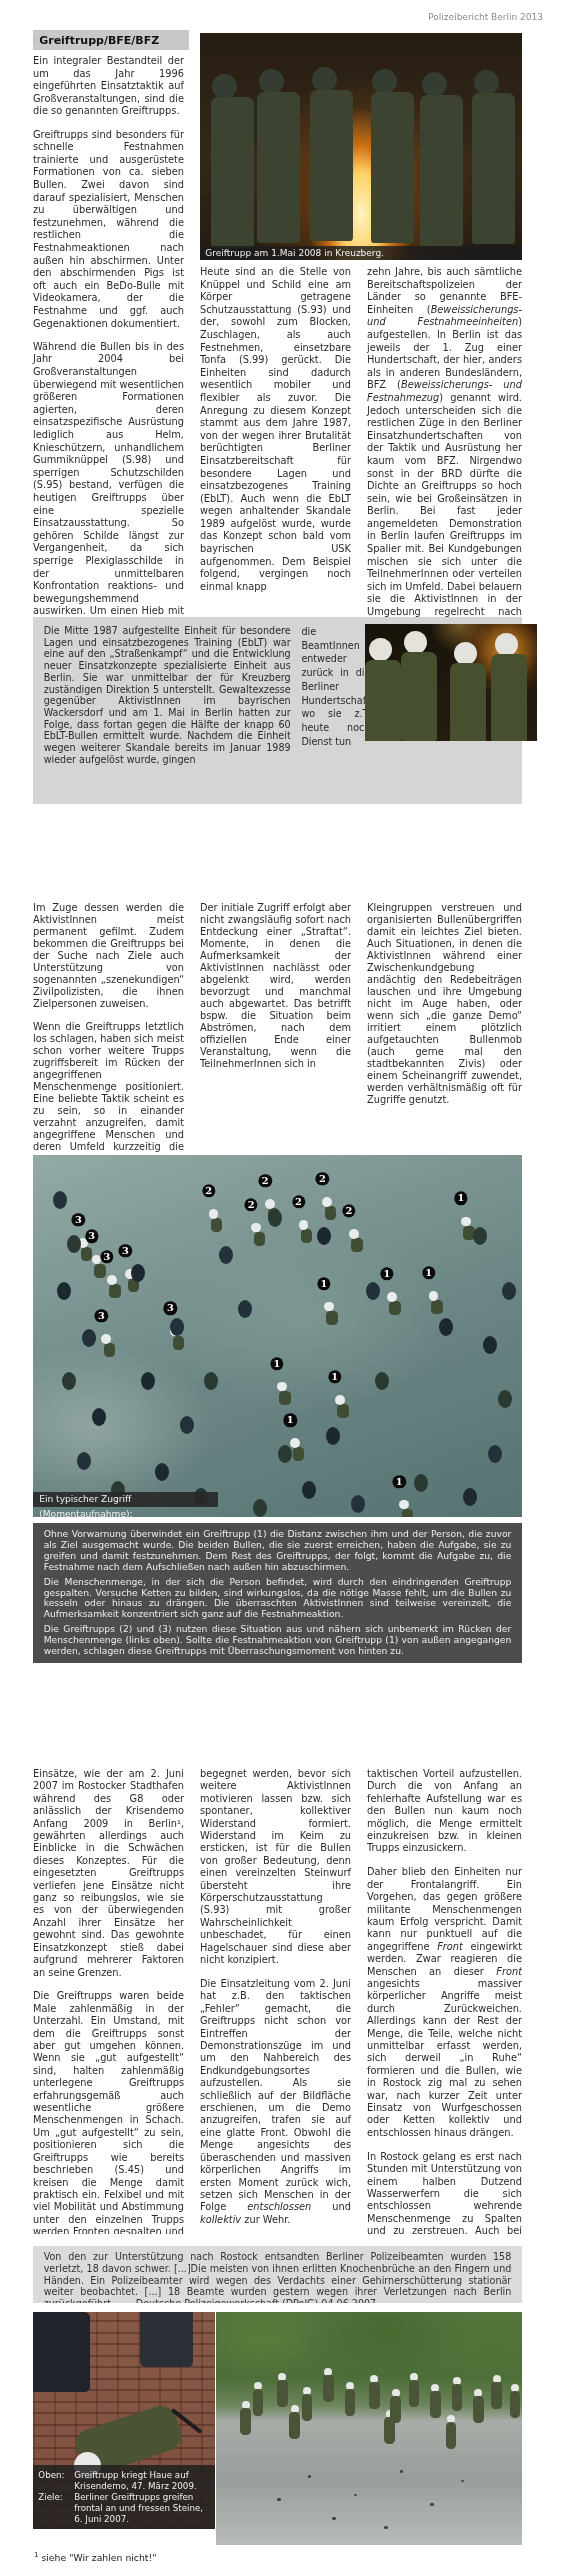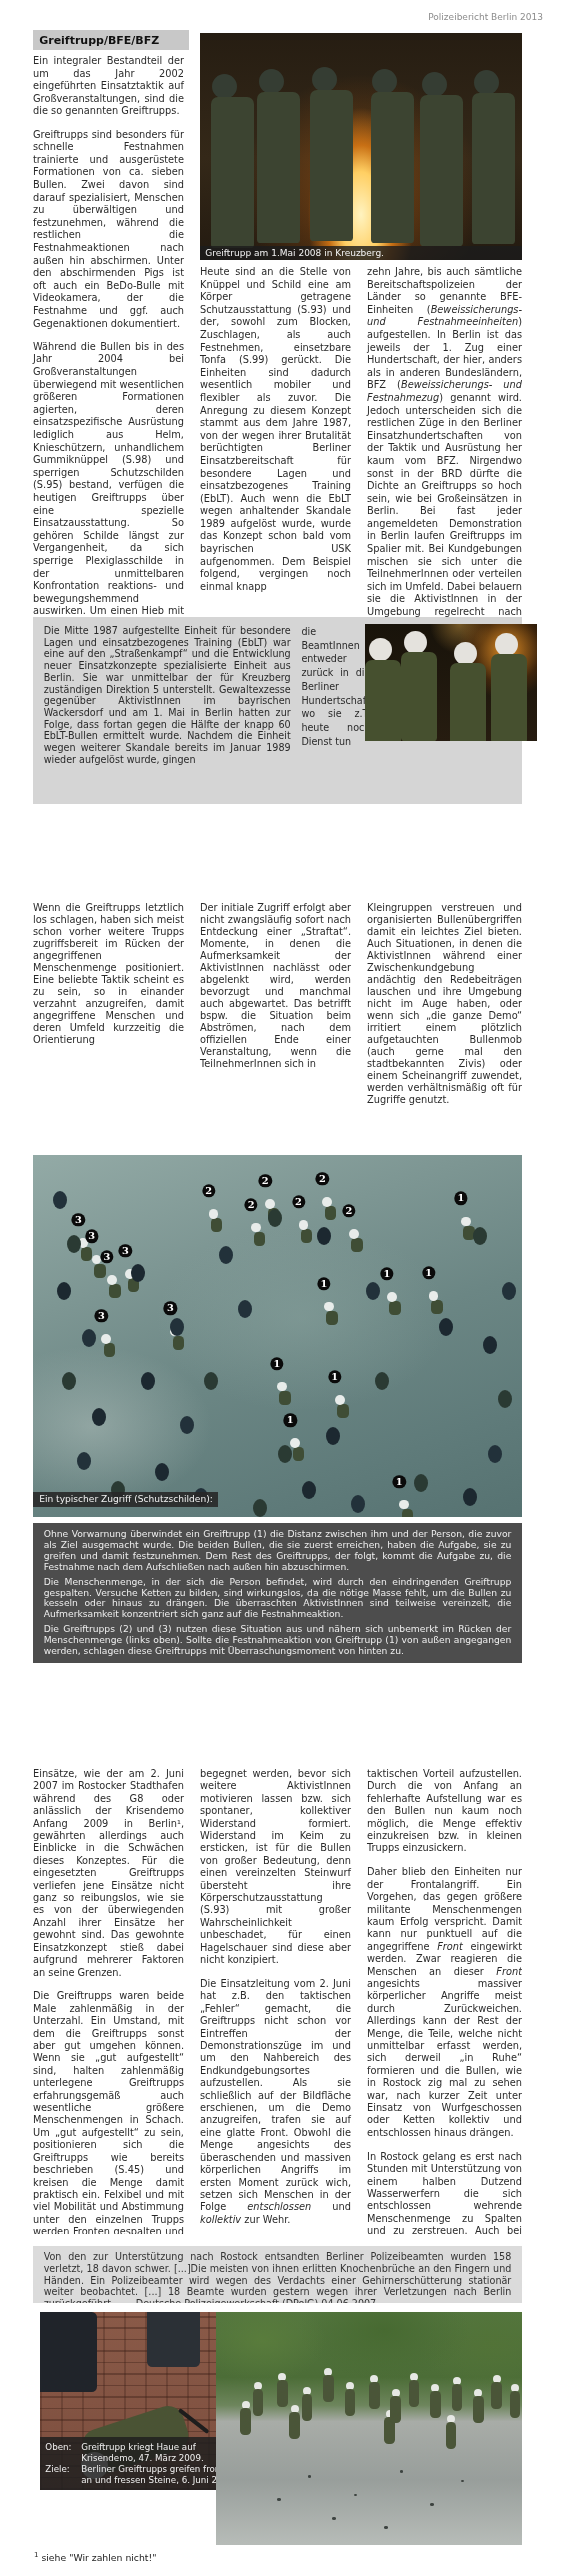--- a/index.html
+++ b/index.html
@@ -62,25 +62,25 @@
   
   .darkbox{position:absolute;left:33px;top:1523px;width:489px;height:140px;background:#4d4d4d;
            color:#eeeeee;box-sizing:border-box;padding:6.2px 10.7px;font-size:9.2px;line-height:10.8px;
            text-align:justify;overflow:hidden;}
   .darkbox .para{margin:0 0 4.4px 0;}
   
   .quote{position:absolute;left:33px;top:2246px;width:489px;height:57px;background:#dbdbdb;
          box-sizing:border-box;padding:5.3px 10.7px;font-size:9.6px;line-height:11.7px;
          text-align:justify;color:#333;overflow:hidden;}
   
-  .bimg-l{position:absolute;left:40px;top:2312px;width:182px;height:178px;overflow:hidden;
+  .bimg-l{position:absolute;left:33px;top:2312px;width:182px;height:217px;overflow:hidden;
     background:
       repeating-linear-gradient(0deg, rgba(55,28,20,.38) 0 1.8px, rgba(0,0,0,0) 1.8px 11.5px),
       repeating-linear-gradient(90deg, rgba(55,28,20,.28) 0 1.8px, rgba(0,0,0,0) 1.8px 21px),
-      linear-gradient(#8a5a48,#7c4e3e); padding-left: 24px;}
+      linear-gradient(#8a5a48,#7c4e3e);}
   .bystander{position:absolute;background:#20242a;border-radius:5.3px;}
   .fallen-bod{position:absolute;left:43px;top:105px;width:105px;height:46px;background:#4a5334;
               border-radius:16px;transform:rotate(-18deg);}
   .fallen-helm{position:absolute;left:41px;top:140px;width:27px;height:27px;border-radius:50%;
                background:#e9e9e7;}
   .baton{position:absolute;left:135px;top:107px;width:37px;height:4.4px;background:#1d1d1d;
          border-radius:2.7px;transform:rotate(38deg);}
   .bcap{position:absolute;left:0;right:0;bottom:0;background:rgba(32,32,32,.85);color:#f1f1f1;
         font-size:8.7px;line-height:11px;padding:4.4px 5.3px;}
   .bcap-row{display:flex;}
@@ -120,21 +120,21 @@
     <div class="visor" style="left: 63px; top: 44px; width: 16px; height: 6.2px;"></div>
     <div class="helm" style="left: 59px; top: 36px; width: 25px; height: 25px;"></div>
     <div class="bod" style="left: 57px; top: 59px; width: 43px; height: 151px;"></div>
     <div class="visor" style="left: 17px; top: 49px; width: 16px; height: 6.2px;"></div>
     <div class="helm" style="left: 12.4px; top: 41px; width: 25px; height: 25px;"></div>
     <div class="bod" style="left: 10.7px; top: 64px; width: 43px; height: 151px;"></div>
   <div class="photocap">Greiftrupp am 1.Mai 2008 in Kreuzberg.</div>
 </div>
 
 <div class="col c1a">
-    <p class="para">Ein integraler Bestandteil der um das Jahr 2002 eingeführten Einsatztaktik auf Großveranstaltungen, sind die die so genannten Greiftrupps.</p>
+    <p class="para">Ein integraler Bestandteil der um das Jahr 1996 eingeführten Einsatztaktik auf Großveranstaltungen, sind die die so genannten Greiftrupps.</p>
     <p class="para">Greiftrupps sind besonders für schnelle Festnahmen trainierte und ausgerüstete Formationen von ca. sieben Bullen. Zwei davon sind darauf spezialisiert, Menschen zu überwältigen und festzunehmen, während die restlichen die Festnahmeaktionen nach außen hin abschirmen. Unter den abschirmenden Pigs ist oft auch ein BeDo-Bulle mit Videokamera, der die Festnahme und ggf. auch Gegenaktionen dokumentiert.</p>
     <p class="para">Während die Bullen bis in des Jahr 2004 bei Großveranstaltungen überwiegend mit wesentlichen größeren Formationen agierten, deren einsatzspezifische Ausrüstung lediglich aus Helm, Knieschützern, unhandlichem Gummiknüppel (S.98) und sperrigen Schutzschilden (S.95) bestand, verfügen die heutigen Greiftrupps über eine spezielle Einsatzausstattung. So gehören Schilde längst zur Vergangenheit, da sich sperrige Plexiglasschilde in der unmittelbaren Konfrontation reaktions- und bewegungshemmend auswirken. Um einen Hieb mit dem Gummiknüppel auszuführen, musste das wuchtige Plexiglasschild erst zur Seite genommen werden, wodurch die Deckung offen und der Körper gegen schnell angesetzte Attacken ungeschützt war.</p>
   </div>
 <div class="col c1b">
     <p class="para">Heute sind an die Stelle von Knüppel und Schild eine am Körper getragene Schutzausstattung (S.93) und der, sowohl zum Blocken, Zuschlagen, als auch Festnehmen, einsetzbare Tonfa (S.99) gerückt. Die Einheiten sind dadurch wesentlich mobiler und flexibler als zuvor. Die Anregung zu diesem Konzept stammt aus dem Jahre 1987, von der wegen ihrer Brutalität berüchtigten Berliner Einsatzbereitschaft für besondere Lagen und einsatzbezogenes Training (EbLT). Auch wenn die EbLT wegen anhaltender Skandale 1989 aufgelöst wurde, wurde das Konzept schon bald vom bayrischen USK aufgenommen. Dem Beispiel folgend, vergingen noch einmal knapp</p>
   </div>
 <div class="col c1c">
     <p class="para">zehn Jahre, bis auch sämtliche Bereitschaftspolizeien der Länder so genannte BFE-Einheiten (<i>Beweissicherungs- und Festnahmeeinheiten</i>) aufgestellen. In Berlin ist das jeweils der 1. Zug einer Hundertschaft, der hier, anders als in anderen Bundesländern, BFZ (<i>Beweissicherungs- und Festnahmezug</i>) genannt wird. Jedoch unterscheiden sich die restlichen Züge in den Berliner Einsatzhundertschaften von der Taktik und Ausrüstung her kaum vom BFZ. Nirgendwo sonst in der BRD dürfte die Dichte an Greiftrupps so hoch sein, wie bei Großeinsätzen in Berlin. Bei fast jeder angemeldeten Demonstration in Berlin laufen Greiftrupps im Spalier mit. Bei Kundgebungen mischen sie sich unter die TeilnehmerInnen oder verteilen sich im Umfeld. Dabei belauern sie die AktivistInnen in der Umgebung regelrecht nach Anlässen, die ein Losschlagen ermöglichen.</p>
   </div>
 
@@ -158,20 +158,21 @@
         <p class="para">Die Mitte 1987 aufgestellte Einheit für besondere Lagen und einsatzbezogenes Training (EbLT) war eine auf den „Straßenkampf“ und die Entwicklung neuer Einsatzkonzepte spezialisierte Einheit aus Berlin. Sie war unmittelbar der für Kreuzberg zuständigen Direktion 5 unterstellt. Gewaltexzesse gegenüber AktivistInnen im bayrischen Wackersdorf und am 1. Mai in Berlin hatten zur Folge, dass fortan gegen die Hälfte der knapp 60 EbLT-Bullen ermittelt wurde. Nachdem die Einheit wegen weiterer Skandale bereits im Januar 1989 wieder aufgelöst wurde, gingen</p>
       </div>
     <div class="s2b">
       <div class="s2narrow">die BeamtInnen entweder zurück in die Berliner Hundertschaften, wo sie z.T. heute noch Dienst tun</div>
     </div>
   </div>
 </div>
 
 <div class="cols3 b2">
   <div class="col3c">
+      <p class="para">Im Zuge dessen werden die AktivistInnen meist permanent gefilmt. Zudem bekommen die Greiftrupps bei der Suche nach Ziele auch Unterstützung von sogenannten „szenekundigen“ Zivilpolizisten, die ihnen Zielpersonen zuweisen.</p>
       <p class="para">Wenn die Greiftrupps letztlich los schlagen, haben sich meist schon vorher weitere Trupps zugriffsbereit im Rücken der angegriffenen Menschenmenge positioniert. Eine beliebte Taktik scheint es zu sein, so in einander verzahnt anzugreifen, damit angegriffene Menschen und deren Umfeld kurzzeitig die Orientierung</p>
     </div>
   <div class="col3c">
       <p class="para">Der initiale Zugriff erfolgt aber nicht zwangsläufig sofort nach Entdeckung einer „Straftat“. Momente, in denen die Aufmerksamkeit der AktivistInnen nachlässt oder abgelenkt wird, werden bevorzugt und manchmal auch abgewartet. Das betrifft bspw. die Situation beim Abströmen, nach dem offiziellen Ende einer Veranstaltung, wenn die TeilnehmerInnen sich in</p>
     </div>
   <div class="col3c last">
       <p class="para">Kleingruppen verstreuen und organisierten Bullenübergriffen damit ein leichtes Ziel bieten. Auch Situationen, in denen die AktivistInnen während einer Zwischenkundgebung andächtig den Redebeiträgen lauschen und ihre Umgebung nicht im Auge haben, oder wenn sich „die ganze Demo“ irritiert einem plötzlich aufgetauchten Bullenmob (auch gerne mal den stadtbekannten Zivis) oder einem Scheinangriff zuwendet, werden verhältnismäßig oft für Zugriffe genutzt.</p>
     </div>
 </div>
 
@@ -265,40 +266,40 @@
       <div class="marker" style="left: 59.5%; top: 35.5%;">1</div>
       <div class="marker" style="left: 72.4%; top: 32.8%;">1</div>
       <div class="marker" style="left: 80.9%; top: 32.6%;">1</div>
       <div class="marker" style="left: 14%; top: 44.4%;">3</div>
       <div class="marker" style="left: 28.1%; top: 42.4%;">3</div>
       <div class="marker" style="left: 49.9%; top: 57.6%;">1</div>
       <div class="marker" style="left: 61.7%; top: 61.3%;">1</div>
       <div class="marker" style="left: 52.6%; top: 73.3%;">1</div>
       <div class="marker" style="left: 74.9%; top: 90.2%;">1</div>
     </div>
-  <div class="bigcap">Ein typischer Zugriff (Schutzschilden):</div>
+  <div class="bigcap">Ein typischer Zugriff (Momentaufnahme):</div>
 </div>
 
 <div class="darkbox">
     <p class="para">Ohne Vorwarnung überwindet ein Greiftrupp (1) die Distanz zwischen ihm und der Person, die zuvor als Ziel ausgemacht wurde. Die beiden Bullen, die sie zuerst erreichen, haben die Aufgabe, sie zu greifen und damit festzunehmen. Dem Rest des Greiftrupps, der folgt, kommt die Aufgabe zu, die Festnahme nach dem Aufschließen nach außen hin abzuschirmen.</p>
     <p class="para">Die Menschenmenge, in der sich die Person befindet, wird durch den eindringenden Greiftrupp gespalten. Versuche Ketten zu bilden, sind wirkungslos, da die nötige Masse fehlt, um die Bullen zu kesseln oder hinaus zu drängen. Die überraschten AktivistInnen sind teilweise vereinzelt, die Aufmerksamkeit konzentriert sich ganz auf die Festnahmeaktion.</p>
     <p class="para">Die Greiftrupps (2) und (3) nutzen diese Situation aus und nähern sich unbemerkt im Rücken der Menschenmenge (links oben). Sollte die Festnahmeaktion von Greiftrupp (1) von außen angegangen werden, schlagen diese Greiftrupps mit Überraschungsmoment von hinten zu.</p>
   </div>
 
 <div class="cols3 b3">
   <div class="col3c">
       <p class="para">Einsätze, wie der am 2. Juni 2007 im Rostocker Stadthafen während des G8 oder anlässlich der Krisendemo Anfang 2009 in Berlin¹, gewährten allerdings auch Einblicke in die Schwächen dieses Konzeptes. Für die eingesetzten Greiftrupps verliefen jene Einsätze nicht ganz so reibungslos, wie sie es von der überwiegenden Anzahl ihrer Einsätze her gewohnt sind. Das gewohnte Einsatzkonzept stieß dabei aufgrund mehrerer Faktoren an seine Grenzen.</p>
       <p class="para">Die Greiftrupps waren beide Male zahlenmäßig in der Unterzahl. Ein Umstand, mit dem die Greiftrupps sonst aber gut umgehen können. Wenn sie „gut aufgestellt“ sind, halten zahlenmäßig unterlegene Greiftrupps erfahrungsgemäß auch wesentliche größere Menschenmengen in Schach. Um „gut aufgestellt“ zu sein, positionieren sich die Greiftrupps wie bereits beschrieben (S.45) und kreisen die Menge damit praktisch ein. Felxibel und mit viel Mobilität und Abstimmung unter den einzelnen Trupps werden Fronten gespalten und Mob-Bildungen verhindert.</p>
     </div>
   <div class="col3c">
       <p class="para">begegnet werden, bevor sich weitere AktivistInnen motivieren lassen bzw. sich spontaner, kollektiver Widerstand formiert. Widerstand im Keim zu ersticken, ist für die Bullen von großer Bedeutung, denn einen vereinzelten Steinwurf übersteht ihre Körperschutzausstattung (S.93) mit großer Wahrscheinlichkeit unbeschadet, für einen Hagelschauer sind diese aber nicht konzipiert.</p>
       <p class="para">Die Einsatzleitung vom 2. Juni hat z.B. den taktischen „Fehler“ gemacht, die Greiftrupps nicht schon vor Eintreffen der Demonstrationszüge im und um den Nahbereich des Endkundgebungsortes aufzustellen. Als sie schließlich auf der Bildfläche erschienen, um die Demo anzugreifen, trafen sie auf eine glatte Front. Obwohl die Menge angesichts des überaschenden und massiven körperlichen Angriffs im ersten Moment zurück wich, setzen sich Menschen in der Folge <i>entschlossen</i> und <i>kollektiv</i> zur Wehr.</p>
     </div>
   <div class="col3c last">
-      <p class="para">taktischen Vorteil aufzustellen. Durch die von Anfang an fehlerhafte Aufstellung war es den Bullen nun kaum noch möglich, die Menge effektiv einzukreisen bzw. in kleinen Trupps einzusickern.</p>
+      <p class="para">taktischen Vorteil aufzustellen. Durch die von Anfang an fehlerhafte Aufstellung war es den Bullen nun kaum noch möglich, die Menge ermittelt einzukreisen bzw. in kleinen Trupps einzusickern.</p>
       <p class="para">Daher blieb den Einheiten nur der Frontalangriff. Ein Vorgehen, das gegen größere militante Menschenmengen kaum Erfolg verspricht. Damit kann nur punktuell auf die angegriffene <i>Front</i> eingewirkt werden. Zwar reagieren die Menschen an dieser <i>Front</i> angesichts massiver körperlicher Angriffe meist durch Zurückweichen. Allerdings kann der Rest der Menge, die Teile, welche nicht unmittelbar erfasst werden, sich derweil „in Ruhe“ formieren und die Bullen, wie in Rostock zig mal zu sehen war, nach kurzer Zeit unter Einsatz von Wurfgeschossen oder Ketten kollektiv und entschlossen hinaus drängen.</p>
       <p class="para">In Rostock gelang es erst nach Stunden mit Unterstützung von einem halben Dutzend Wasserwerfern die sich entschlossen wehrende Menschenmenge zu Spalten und zu zerstreuen. Auch bei der Krisendemo, die wesentlich weniger militant auftrat, gerieten die Greiftrupps bei konzeptlosen Frontalangriffen in Bedrängnis.</p>
     </div>
 </div>
 
 <div class="quote">
   <span>Von den zur Unterstützung nach Rostock entsandten Berliner Polizeibeamten wurden 158 verletzt, 18 davon schwer. [...]Die meisten von ihnen erlitten Knochenbrüche an den Fingern und Händen. Ein Polizeibeamter wird wegen des Verdachts einer Gehirnerschütterung stationär weiter beobachtet. [...] 18 Beamte wurden gestern wegen ihrer Verletzungen nach Berlin zurückgeführt.</span>
   <span>&nbsp;&nbsp;<span>-</span>&nbsp;&nbsp;</span>
   <span>Deutsche Polizeigewerkschaft (DPolG) 04.06.2007</span>
 </div>

